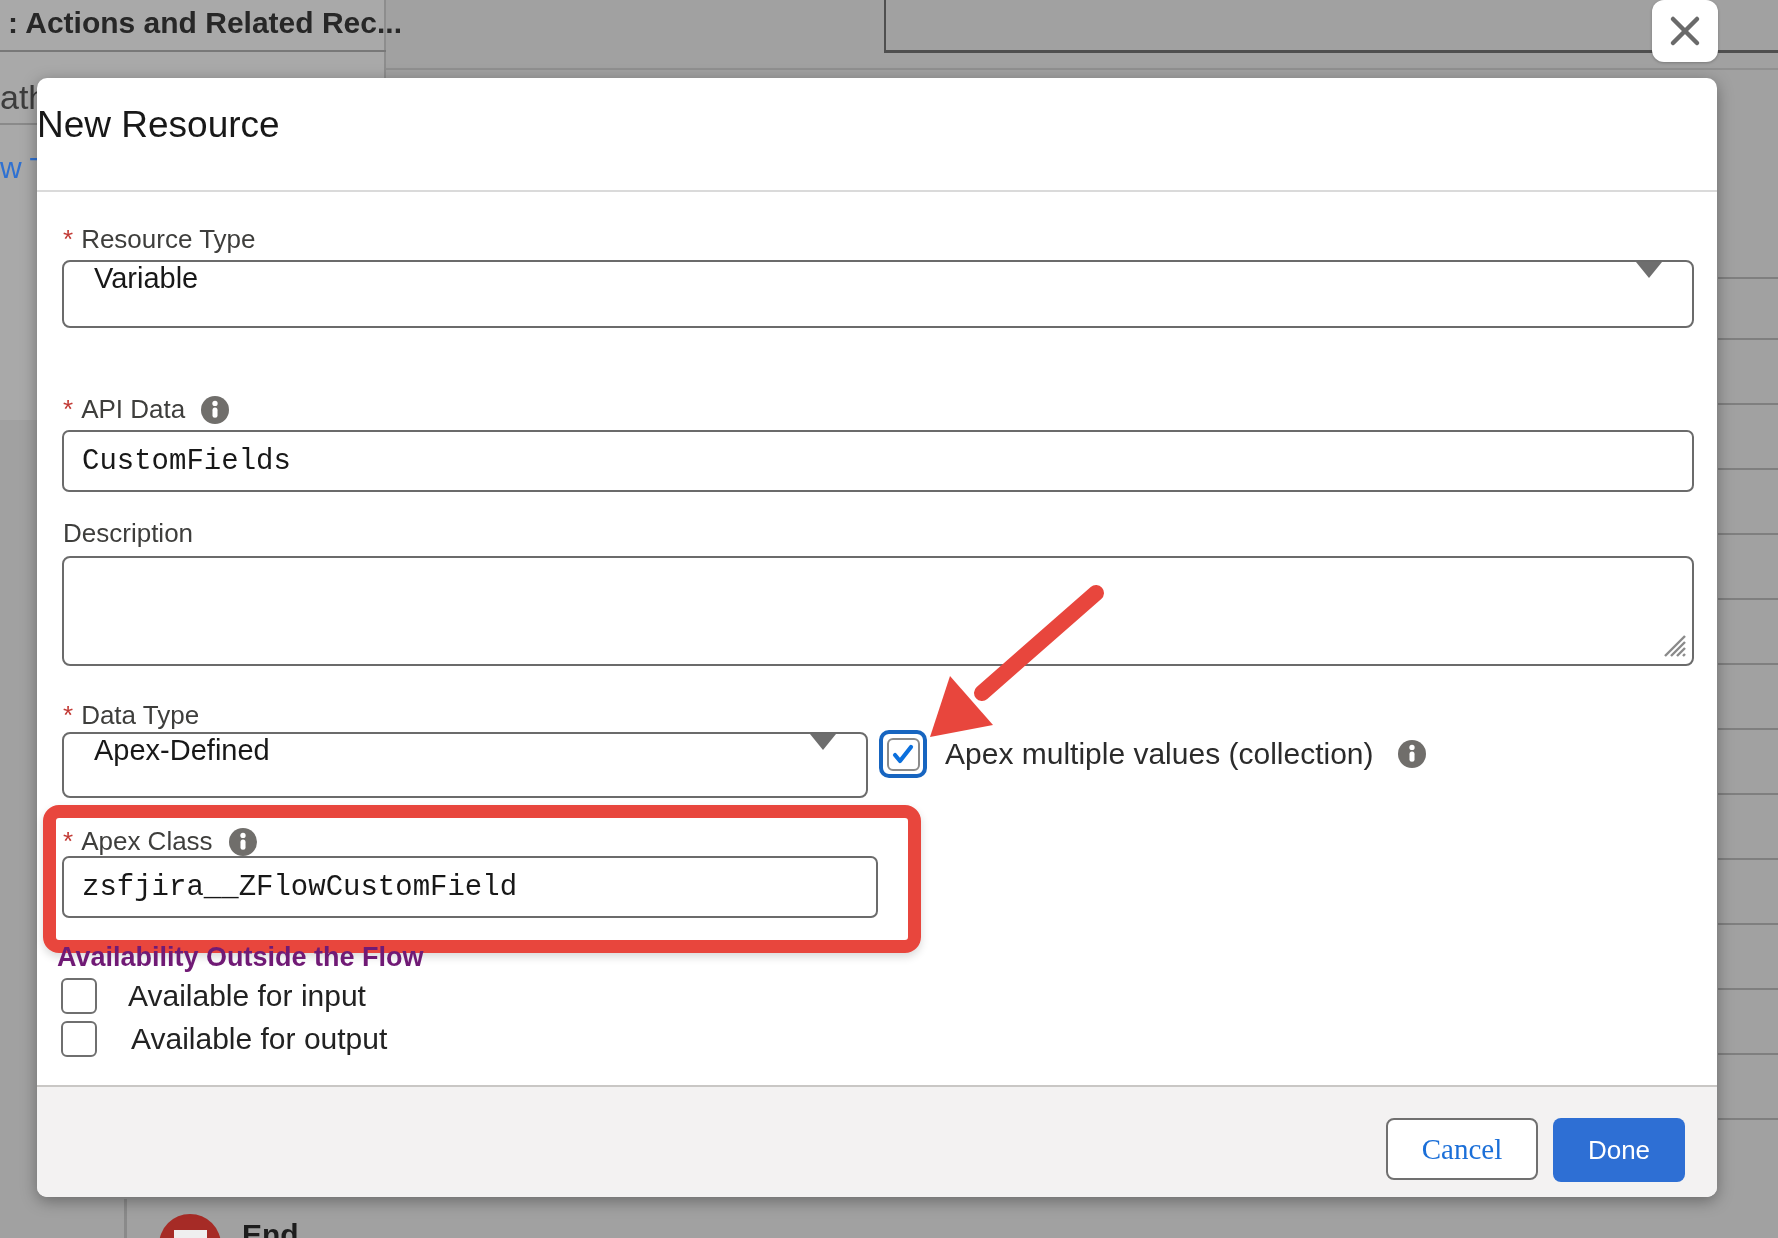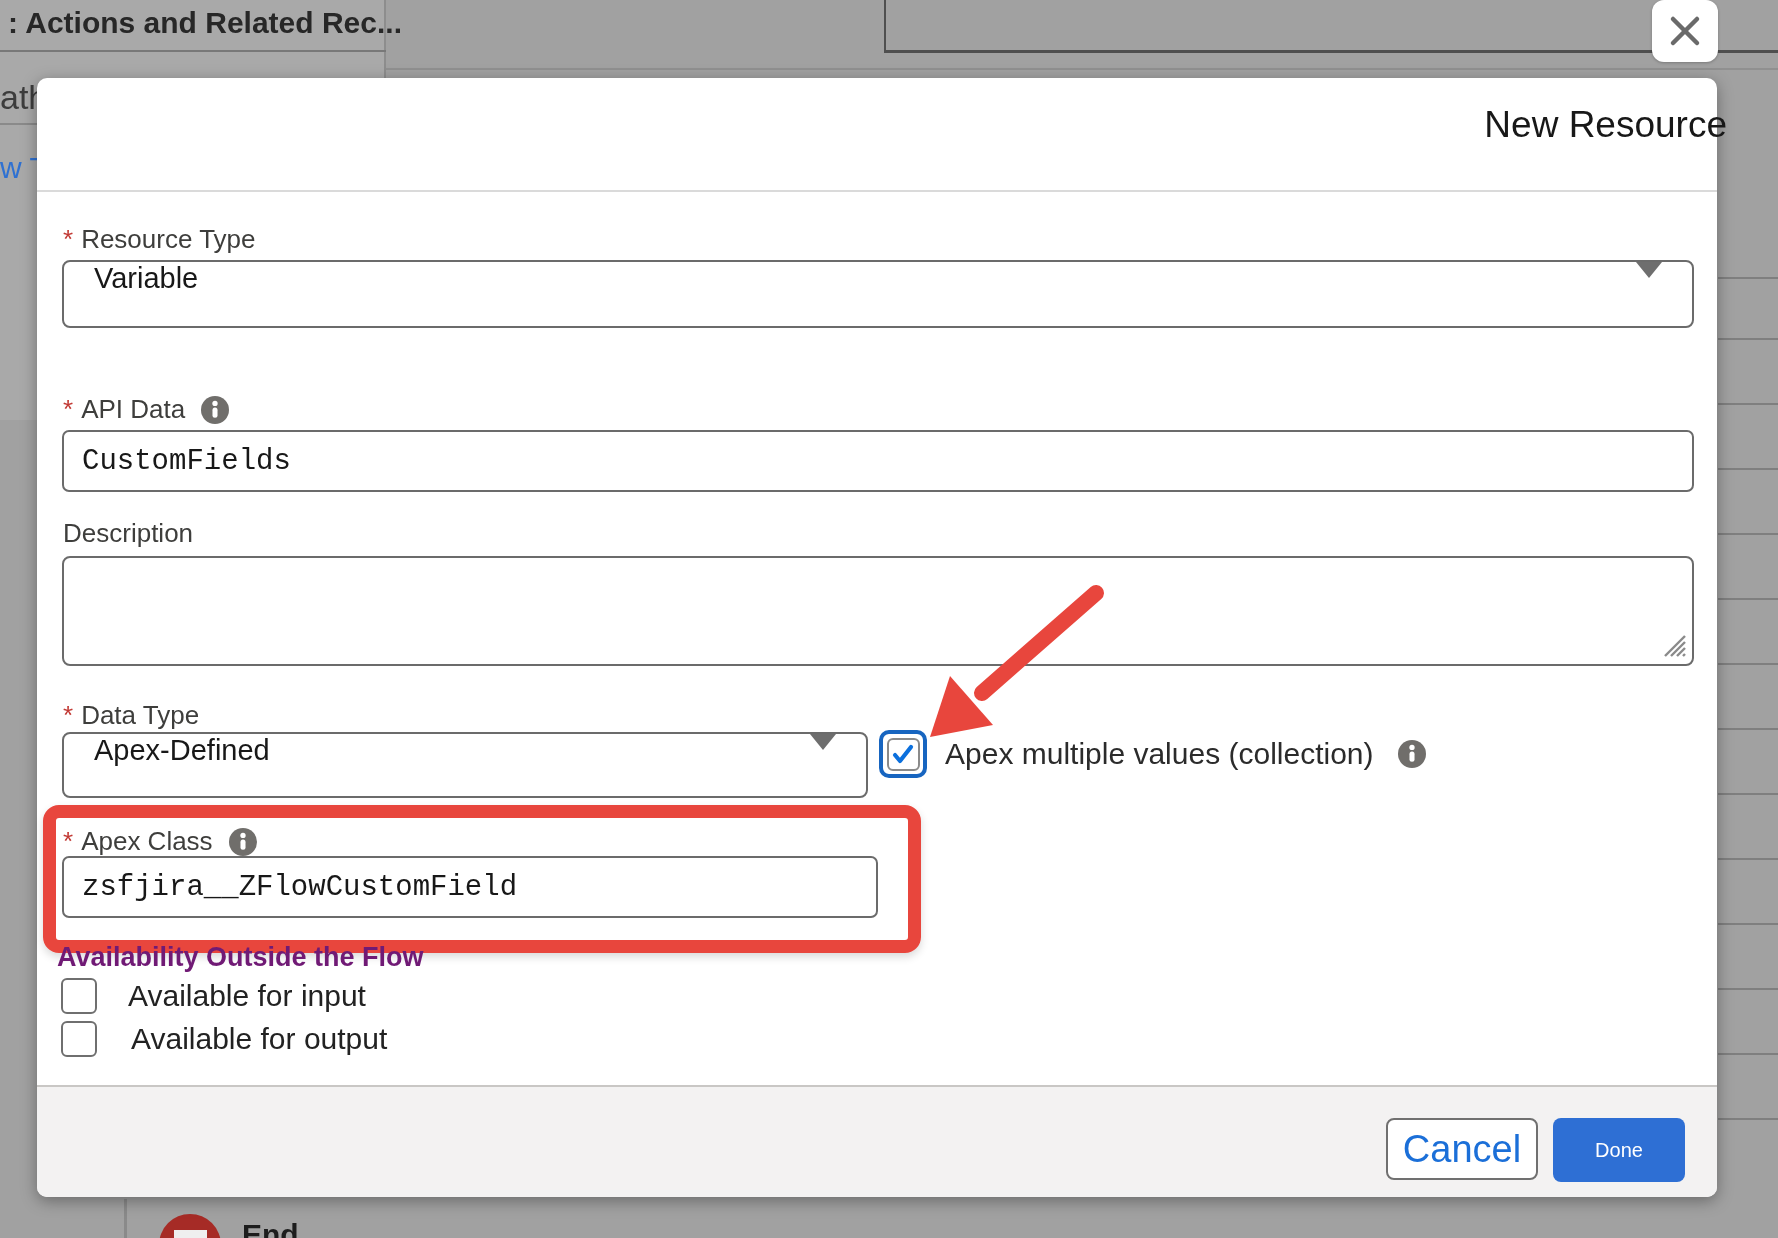--- a/index.html
+++ b/index.html
@@ -29,21 +29,21 @@
   .end-node{position:absolute;left:159px;top:1214px;width:62px;height:62px;border-radius:50%;
     background:#a62b26;}
   .end-node-square{position:absolute;left:174px;top:1230px;width:33px;height:33px;background:#efefef;}
   .end-label{position:absolute;left:242px;top:1218px;font-size:30px;font-weight:700;color:#1d1d1d;}
 
   
   .modal{position:absolute;left:37px;top:78px;width:1680px;height:1119px;background:#fff;
     border-radius:10px;box-shadow:0 4px 16px rgba(0,0,0,.35);}
   .modal-header{position:absolute;left:0;top:0;width:100%;height:112px;
     border-bottom:2px solid #dadada;}
-  .modal-title{position:absolute;left:10px;top:26px;width:100%;text-align:right;
+  .modal-title{position:absolute;left:0;top:26px;width:100%;text-align:left;
     font-size:37px;color:#181818;}
 
   .field-label{position:absolute;font-size:26px;color:#3e3e3c;display:flex;align-items:center;gap:6px;}
   .req{color:#c23934;margin-right:2px;}
   .info-icon{width:28px;height:28px;margin-left:10px;flex:0 0 auto;}
 
   .select-box,.text-input{position:absolute;background:#fff;border:2px solid #6b6b6b;border-radius:8px;
     box-sizing:border-box;font-size:29px;color:#181818;}
   .select-box{display:flex;padding:0 30px;cursor:pointer;}
   .select-box .value{flex:1;}
@@ -80,24 +80,24 @@
   .avail-heading{position:absolute;left:20px;top:864px;font-size:27px;font-weight:700;color:#701a75;}
   .avail-row{position:absolute;left:24px;display:flex;align-items:center;gap:34px;}
   .avail-row .cb{width:36px;height:36px;border:2.5px solid #6f6f6f;border-radius:6px;
     box-sizing:border-box;background:#fff;cursor:pointer;flex:0 0 auto;}
   .avail-row .cb-label{font-size:30px;color:#222;}
   .row1{top:900px;gap:31px;} .row2{top:943px;}
 
   .modal-footer{position:absolute;left:0;top:1007px;width:100%;height:112px;background:#f3f2f2;
     border-top:2px solid #c9c7c5;border-radius:0 0 10px 10px;box-sizing:border-box;}
   .btn-cancel{position:absolute;left:1349px;top:31px;width:152px;height:62px;background:#fff;
-    border:2px solid #707070;border-radius:8px;box-sizing:border-box;font-size:38px;color:#1b6fd8;
-    display:flex;align-items:center;justify-content:center;cursor:pointer;font-family:Liberation Sans, sans-serif;}
+    border:2px solid #707070;border-radius:8px;box-sizing:border-box;font-size:29px;color:#1b6fd8;
+    display:flex;align-items:center;justify-content:center;cursor:pointer;font-family:Liberation Serif, serif;}
   .btn-done{position:absolute;left:1516px;top:31px;width:132px;height:64px;background:#2e6fd4;
-    border:none;border-radius:8px;font-size:20px;color:#fff;display:flex;align-items:center;
+    border:none;border-radius:8px;font-size:26px;color:#fff;display:flex;align-items:center;
     justify-content:center;cursor:pointer;font-family:"Liberation Sans",sans-serif;}
 
   .annot-arrow{position:absolute;left:0;top:0;width:1778px;height:1238px;pointer-events:none;}
 </style>
 </head>
 <body>
 
 <div id="screen">
 
   <div class="bg-left-panel">

